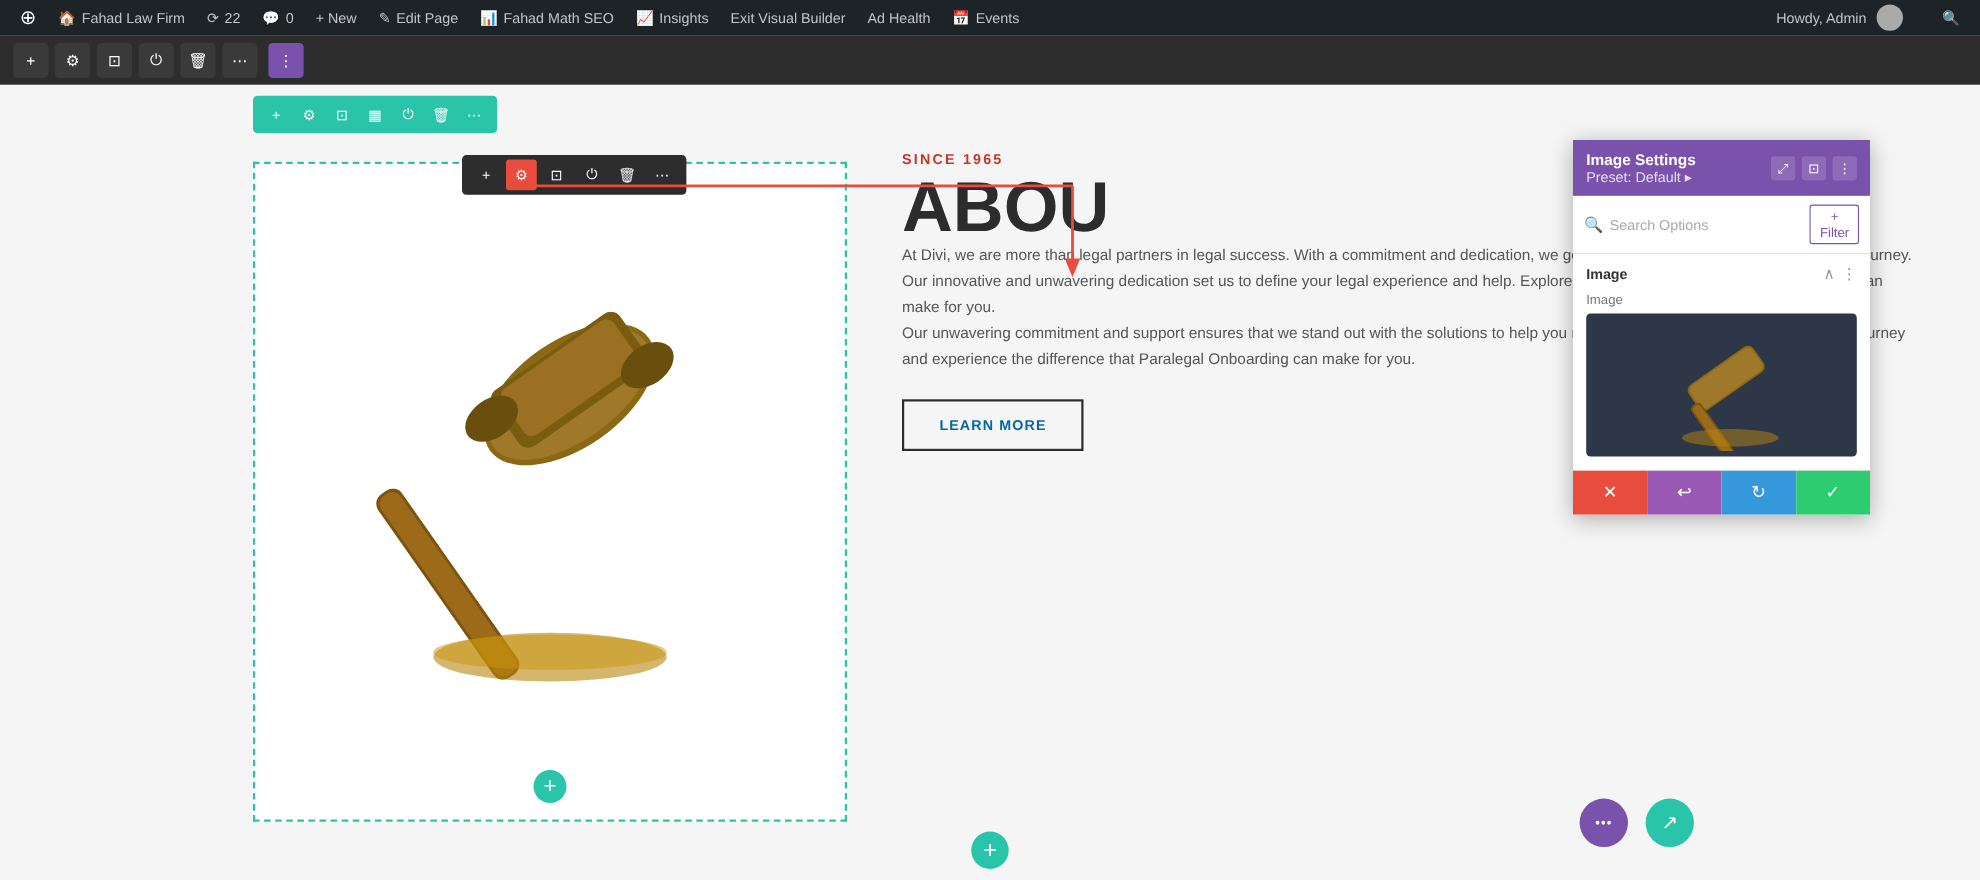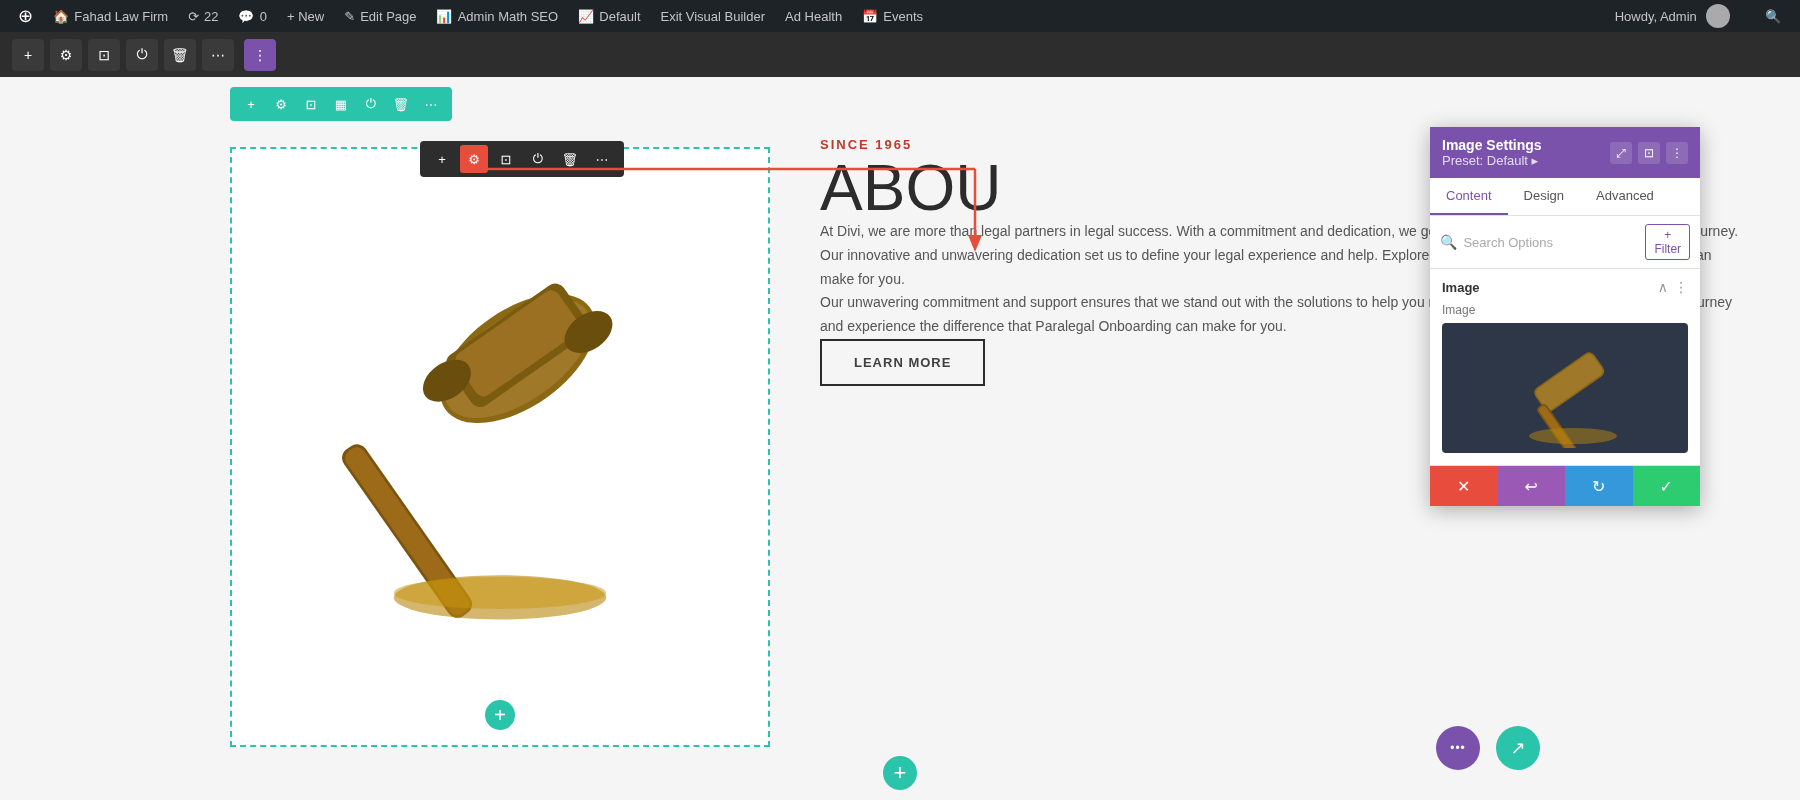--- a/index.html
+++ b/index.html
@@ -167,44 +167,44 @@
     .since-label {
       color: #c0392b;
       font-size: 13px;
       font-weight: 700;
       letter-spacing: 2px;
       text-transform: uppercase;
     }
 
     .about-title {
       font-size: 64px;
-      font-weight: 400;
+      font-weight: 700;
       color: #2c2c2c;
       line-height: 1;
       margin-top: 4px;
     }
 
     .about-text {
       font-size: 14px;
       color: #555;
       line-height: 1.7;
     }
 
     .learn-more-btn {
       display: inline-block;
       border: 2px solid #2c2c2c;
       padding: 14px 32px;
       font-size: 13px;
       font-weight: 700;
       letter-spacing: 1px;
       text-transform: uppercase;
-      color: #404040;
+      color: #0369a1;
       background: transparent;
       cursor: pointer;
-      margin-top: 0;
+      margin-top: 24px;
       width: fit-content;
     }
 
     
     .gavel-container {
       width: 100%;
       height: 100%;
       display: flex;
       align-items: center;
       justify-content: center;
@@ -466,25 +466,25 @@
   </div>
   <div class="admin-bar-item">
     <span>+ New</span>
   </div>
   <div class="admin-bar-item">
     <span>✎</span>
     <span>Edit Page</span>
   </div>
   <div class="admin-bar-item">
     <span>📊</span>
-    <span>Admin Math SEO</span>
+    <span>Fahad Math SEO</span>
   </div>
   <div class="admin-bar-item">
     <span>📈</span>
-    <span>Default</span>
+    <span>Insights</span>
   </div>
   <div class="admin-bar-item">
     <span>Exit Visual Builder</span>
   </div>
   <div class="admin-bar-item">
     <span>Ad Health</span>
   </div>
   <div class="admin-bar-item">
     <span>📅</span>
     <span>Events</span>
@@ -582,25 +582,20 @@
       <div class="panel-header">
         <div>
           <div class="panel-title">Image Settings</div>
           <div class="panel-subtitle">Preset: Default ▸</div>
         </div>
         <div class="panel-header-icons">
           <button class="panel-icon-btn">⤢</button>
           <button class="panel-icon-btn">⊡</button>
           <button class="panel-icon-btn">⋮</button>
         </div>
-      </div>
-      <div class="panel-tabs">
-        <div class="panel-tab active">Content</div>
-        <div class="panel-tab">Design</div>
-        <div class="panel-tab">Advanced</div>
       </div>
       <div class="panel-search">
         <span style="color:#aaa; font-size:14px;">🔍</span>
         <input type="text" placeholder="Search Options" style="flex: 1 1 0%; border: none; outline: none; font-size: 13px; color: #ec4899;">
         <button class="filter-btn">+ Filter</button>
       </div>
       <div class="panel-section-header">
         <span class="panel-section-title">Image</span>
         <div class="panel-section-icons">
           <span class="panel-section-icon">∧</span>

